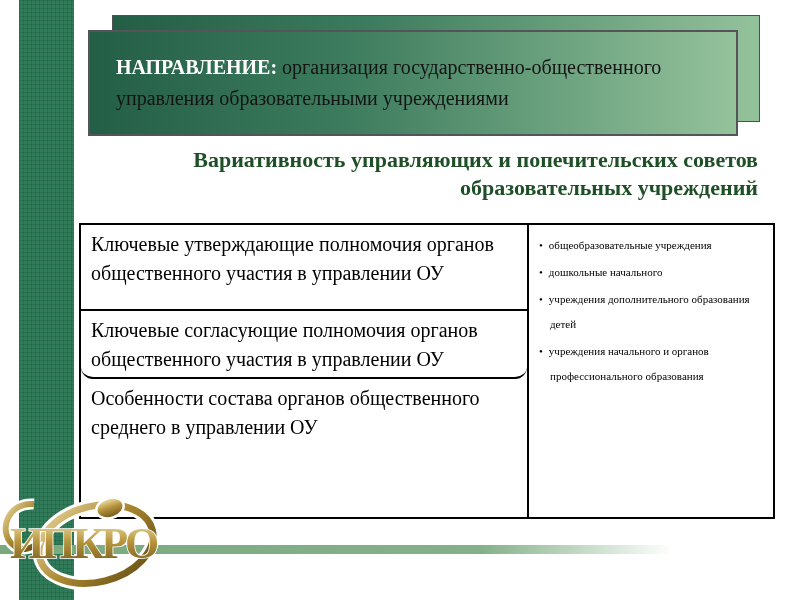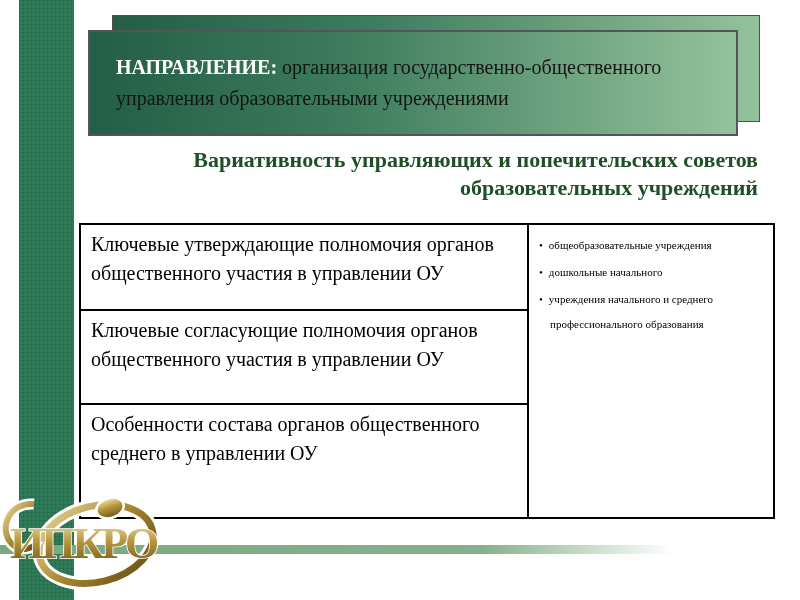--- a/index.html
+++ b/index.html
@@ -38,21 +38,21 @@
     color:#1f4f26;
   }
   
   .tbl {
     position:absolute; left:79px; top:223px; width:696px; height:296px; z-index:2;
     border:2px solid #000; display:flex; background:#fff;
   }
   .tbl-left { width:448px; border-right:2px solid #000; display:flex; flex-direction:column; }
   .tbl-row { padding:5px 10px 4px 10px; font-size:20px; line-height:29px; color:#000; }
   .tbl-row.r1 { height:86px; border-bottom:2px solid #000; }
-  .tbl-row.r2 { height:94px; border-bottom:2px solid #000; }
+  .tbl-row.r2 { height:68px; border-bottom:2px solid #000;border-radius:12px; }
   .tbl-row.r3 { flex:1; }
   .tbl-right { flex:1; padding:8px 6px 6px 8px; }
   .blist { list-style:none; }
   .blist li {
     font-size:11px; line-height:25px; color:#000;
     padding-left:13px; text-indent:-11px; margin-bottom:2px;
   }
   .blist li::before { content:"\2022"; margin-right:6px; }
   
   .band {
@@ -77,21 +77,22 @@
 <div class="tbl">
   <div class="tbl-left">
     <div class="tbl-row r1">Ключевые утверждающие полномочия органов общественного участия в управлении ОУ</div>
     <div class="tbl-row r2">Ключевые согласующие полномочия органов общественного участия в управлении ОУ</div>
     <div class="tbl-row r3">Особенности состава органов общественного среднего в управлении ОУ</div>
   </div>
   <div class="tbl-right">
     <ul class="blist">
       <li>общеобразовательные учреждения</li>
       <li>дошкольные начального</li>
-      <li>учреждения начального и среднего профессионального образования</li>
+      <li>учреждения дополнительного образования детей</li>
+      <li>учреждения начального и органов профессионального образования</li>
     </ul>
   </div>
 </div>
 
 <div class="band"></div>
 
 <svg class="logo" viewBox="0 0 168 118">
   <defs>
     <linearGradient id="gold" x1="0" y1="0" x2="0" y2="1">
       <stop offset="0" stop-color="#f3e6b0"></stop>

